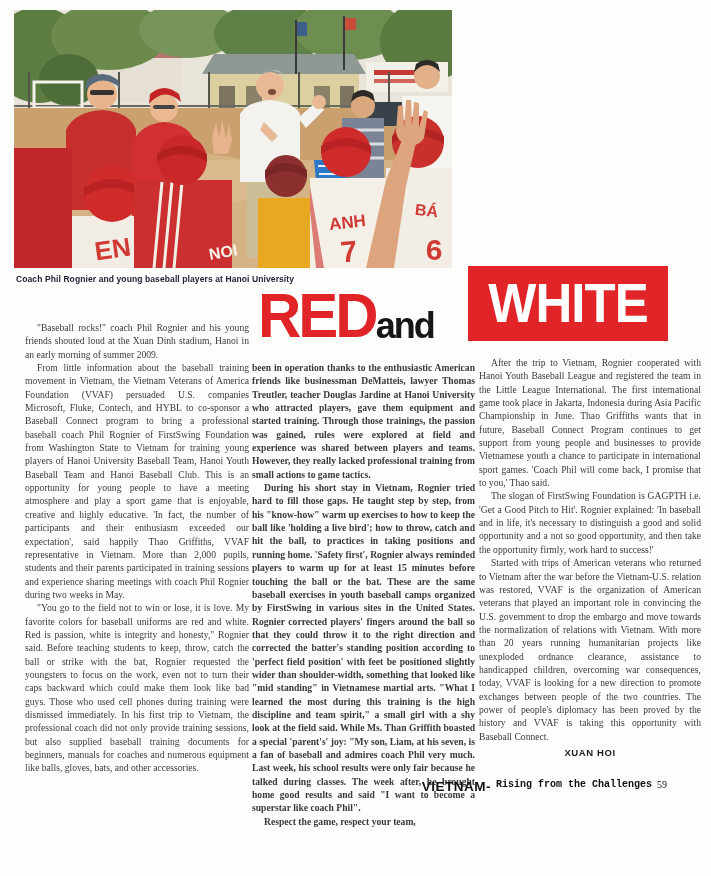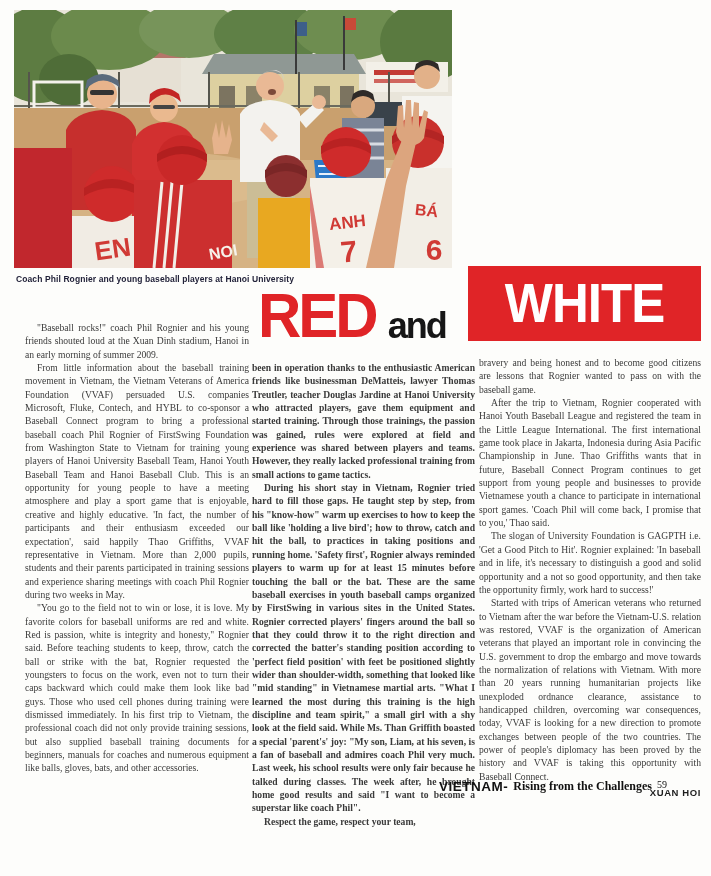--- a/index.html
+++ b/index.html
@@ -10,53 +10,53 @@
   .photo{
     position:absolute;left:14px;top:10px;width:438px;height:258px;
     overflow:hidden;background:#cdb089;
   }
   .caption{
     position:absolute;left:16px;top:274px;width:430px;
     font-family:"Liberation Sans",sans-serif;font-size:8.5px;font-weight:bold;
     color:#23233a;letter-spacing:0.1px;
   }
   .title-red-and{
-    position:absolute;left:258px;top:288px;display:flex;align-items:baseline;gap:12px;
+    position:absolute;left:258px;top:288px;display:flex;align-items:baseline;
     font-family:"Liberation Sans",sans-serif;font-weight:900;line-height:1;
   }
   .title-red{font-size:60px;letter-spacing:-3px;transform:scaleY(1.05);transform-origin:bottom;}
   .title-and{font-size:36px;color:#161616;letter-spacing:-2px;}
   .title-white-block{
-    position:absolute;left:468px;top:266px;width:233px;height:75px;
+    position:absolute;left:468px;top:266px;width:200px;height:75px;
     display:flex;align-items:center;justify-content:center;
   }
   .title-white{
     font-family:"Liberation Sans",sans-serif;font-weight:900;font-size:51px;
     color:#ffffff;letter-spacing:-1px;line-height:1;transform:scaleY(1.08);
   }
   .col{
     position:absolute;width:224px;
     font-size:9.6px;line-height:13.35px;color:#3a3a3a;
     text-align:justify;
   }
   .col1{left:25px;top:321px;}
   .col2{left:252px;top:361px;width:223px;font-weight:bold;}
   .col3{left:479px;top:356px;width:222px;}
   .para{margin:0;text-indent:12px;}
   .para.no-indent{text-indent:0;}
   .author{
-    margin-top:3px;text-align:right;font-family:"Liberation Sans",sans-serif;
+    margin-top:3px;text-align:center;font-family:"Liberation Sans",sans-serif;
     font-weight:bold;font-size:9.5px;color:#1c1c1c;letter-spacing:0.6px;text-indent:0;
   }
   .footer{
     position:absolute;top:779px;right:44px;display:flex;align-items:flex-start;gap:5px;
     color:#111;
   }
   .footer-mag{font-family:"Liberation Sans",sans-serif;font-weight:900;font-size:13.5px;letter-spacing:0.5px;}
-  .footer-tag{font-family:Liberation Serif, serif;font-weight:bold;font-size:12px;}
+  .footer-tag{font-family:Liberation Mono, monospace;font-weight:bold;font-size:10px;}
   .footer-page{font-family:"Liberation Serif",serif;font-size:10px;}
 </style>
 </head>
 <body>
 
 <div class="photo">
   <svg width="438" height="258" viewBox="0 0 438 258" xmlns="http://www.w3.org/2000/svg">
 
     <rect x="0" y="0" width="438" height="120" fill="#e9e5da"></rect>
 
@@ -216,23 +216,22 @@
   <p class="para">"You go to the field not to win or lose, it is love. My favorite colors for baseball uniforms are red and white. Red is passion, white is integrity and honesty," Rognier said. Before teaching students to keep, throw, catch the ball or strike with the bat, Rognier requested the youngsters to focus on the work, even not to turn their caps backward which could make them look like bad guys. Those who used cell phones during training were dismissed immediately. In his first trip to Vietnam, the professional coach did not only provide training sessions, but also supplied baseball training documents for beginners, manuals for coaches and numerous equipment like balls, gloves, bats, and other accessories.</p>
 </div>
 
 <div class="col col2">
   <p class="para no-indent">been in operation thanks to the enthusiastic American friends like businessman DeMatteis, lawyer Thomas Treutler, teacher Douglas Jardine at Hanoi University who attracted players, gave them equipment and started training. Through those trainings, the passion was gained, rules were explored at field and experience was shared between players and teams. However, they really lacked professional training from small actions to game tactics.</p>
   <p class="para">During his short stay in Vietnam, Rognier tried hard to fill those gaps. He taught step by step, from his "know-how" warm up exercises to how to keep the ball like 'holding a live bird'; how to throw, catch and hit the ball, to practices in taking positions and running home. 'Safety first', Rognier always reminded players to warm up for at least 15 minutes before touching the ball or the bat. These are the same baseball exercises in youth baseball camps organized by FirstSwing in various sites in the United States. Rognier corrected players' fingers around the ball so that they could throw it to the right direction and corrected the batter's standing position according to 'perfect field position' with feet be positioned slightly wider than shoulder-width, something that looked like "mid standing" in Vietnamese martial arts. "What I learned the most during this training is the high discipline and team spirit," a small girl with a shy look at the field said. While Ms. Than Griffith boasted a special 'parent's' joy: "My son, Liam, at his seven, is a fan of baseball and admires coach Phil very much. Last week, his school results were only fair because he talked during classes. The week after, he brought home good results and said "I want to become a superstar like coach Phil".</p>
   <p class="para">Respect the game, respect your team,</p>
 </div>
 
 <div class="col col3">
-  <p class="para no-indent">bravery and being honest and to become good citizens are lessons that Rognier wanted to pass on with the baseball game.</p>
   <p class="para">After the trip to Vietnam, Rognier cooperated with Hanoi Youth Baseball League and registered the team in the Little League International. The first international game took place in Jakarta, Indonesia during Asia Pacific Championship in June. Thao Griffiths wants that in future, Baseball Connect Program continues to get support from young people and businesses to provide Vietnamese youth a chance to participate in international sport games. 'Coach Phil will come back, I promise that to you,' Thao said.</p>
-  <p class="para">The slogan of University Foundation is GAGPTH i.e. 'Get a Good Pitch to Hit'. Rognier explained: 'In baseball and in life, it's necessary to distinguish a good and solid opportunity and a not so good opportunity, and then take the opportunity firmly, work hard to success!'</p>
+  <p class="para">The slogan of FirstSwing Foundation is GAGPTH i.e. 'Get a Good Pitch to Hit'. Rognier explained: 'In baseball and in life, it's necessary to distinguish a good and solid opportunity and a not so good opportunity, and then take the opportunity firmly, work hard to success!'</p>
   <p class="para">Started with trips of American veterans who returned to Vietnam after the war before the Vietnam-U.S. relation was restored, VVAF is the organization of American veterans that played an important role in convincing the U.S. government to drop the embargo and move towards the normalization of relations with Vietnam. With more than 20 years running humanitarian projects like unexploded ordnance clearance, assistance to handicapped children, overcoming war consequences, today, VVAF is looking for a new direction to promote exchanges between people of the two countries. The power of people's diplomacy has been proved by the history and VVAF is taking this opportunity with Baseball Connect.</p>
   <p class="para author">XUAN HOI</p>
 </div>
 
 <div class="footer">
   <span class="footer-mag">VIETNAM-</span>
   <span class="footer-tag">Rising from the Challenges</span>
   <span class="footer-page">59</span>
 </div>
 

